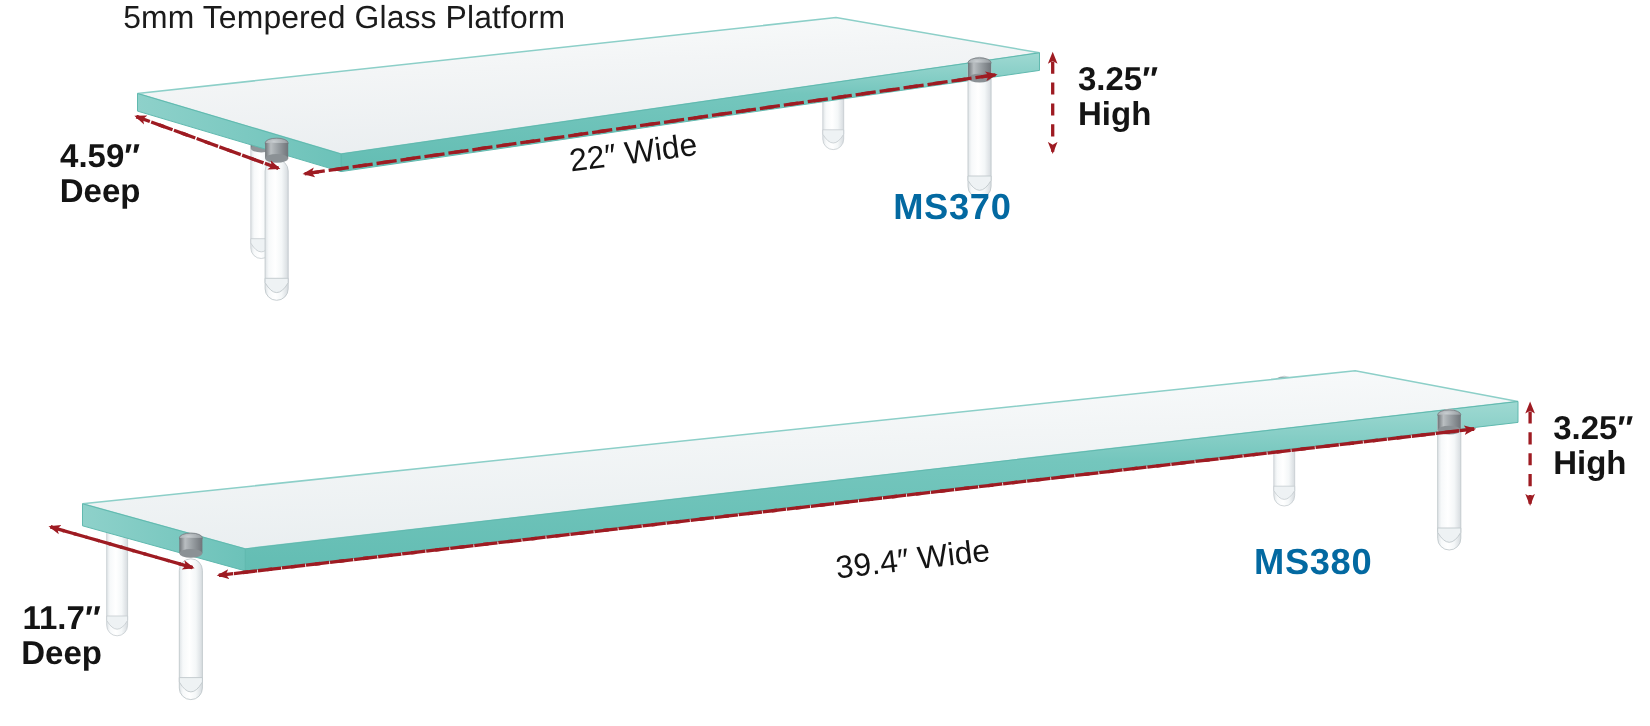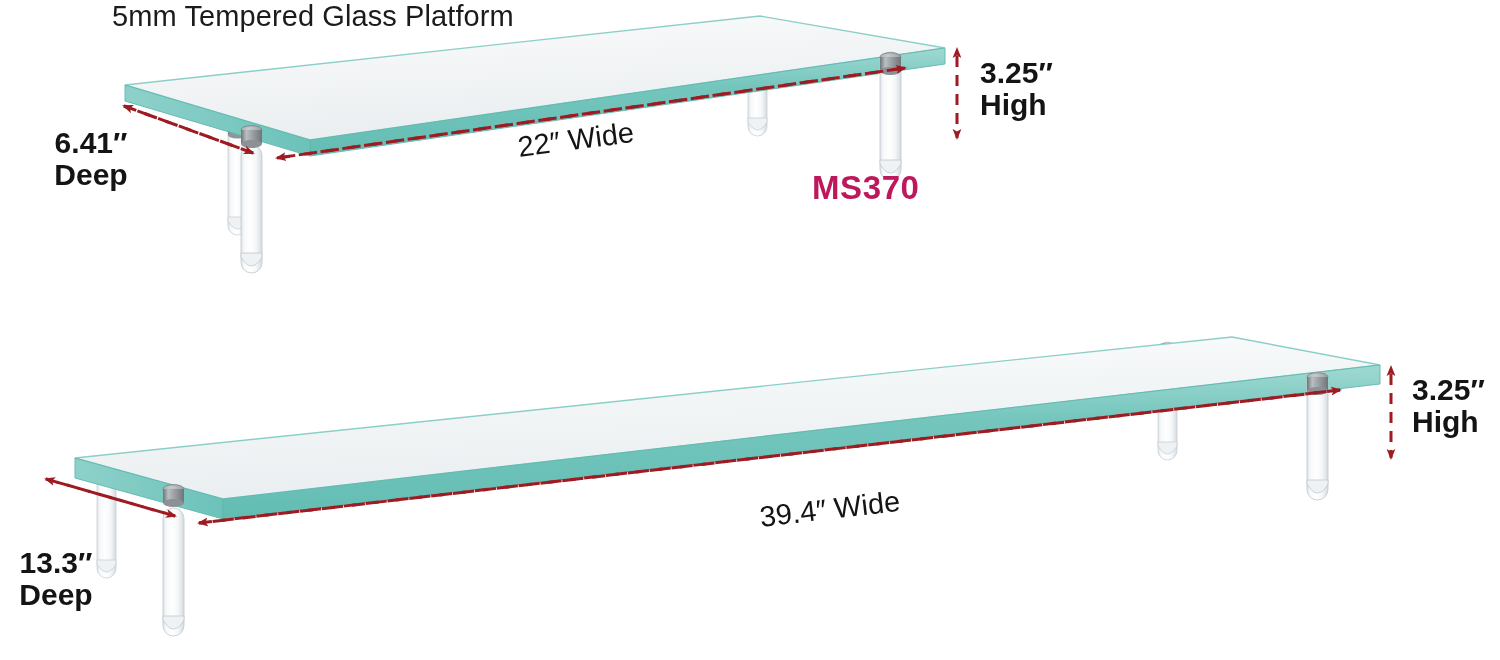--- a/index.html
+++ b/index.html
@@ -30,21 +30,21 @@
     font-size:30px;
     color:#141414;
     white-space:nowrap;
     line-height:1.08;
     font-weight:700;
   }
   .modellbl{
     position:absolute;
     font-size:33px;
     font-weight:bold;
-    color:#be185d;
+    color:#0369a1;
     white-space:nowrap;
     letter-spacing:0.6px;
   }
   .widelbl{
     position:absolute;
     font-size:29px;
     color:#141414;
     white-space:nowrap;
     transform-origin:left center;
   }
@@ -195,40 +195,41 @@
       <line x1="199" y1="523" x2="1340" y2="390" stroke="#9e1b22" stroke-width="3" stroke-dasharray="13,9" marker-end="url(#arrowEnd)"></line>
       <line x1="1340" y1="390" x2="199" y2="523" stroke="#9e1b22" stroke-width="3" stroke-dasharray="13,9" marker-end="url(#arrowEnd)"></line>
 
       <line x1="1391" y1="374" x2="1391" y2="458" stroke="#9e1b22" stroke-width="3" stroke-dasharray="11,8" marker-start="url(#arrowStart)" marker-end="url(#arrowEnd)"></line>
     </g>
   </svg>
 
   <div class="hdr" style="left:112px; top:0px;">5mm Tempered Glass Platform</div>
 
   <div class="dimlbl ctr" style="left:36px; top:127px; width:110px;">
-    <div>6.41″</div>
+    <div>4.59″</div>
     <div>Deep</div>
   </div>
 
   <div class="widelbl" style="left:518px; top:131px; transform:rotate(-7.5deg);">22″ Wide</div>
 
   <div class="dimlbl" style="left:980px; top:57px;">
     <div>3.25″</div>
     <div>High</div>
   </div>
 
   <div class="modellbl" style="left:812px; top:169px;">MS370</div>
 
 
   <div class="dimlbl ctr" style="left:0px; top:547px; width:112px;">
-    <div>13.3″</div>
+    <div>11.7″</div>
     <div>Deep</div>
   </div>
 
   <div class="widelbl" style="left:760px; top:501px; transform:rotate(-6.6deg);">39.4″ Wide</div>
 
   <div class="dimlbl" style="left:1412px; top:374px;">
     <div>3.25″</div>
     <div>High</div>
   </div>
 
+  <div class="modellbl" style="left:1140px; top:492px;">MS380</div>
 
 </div>
 
 </body></html>

